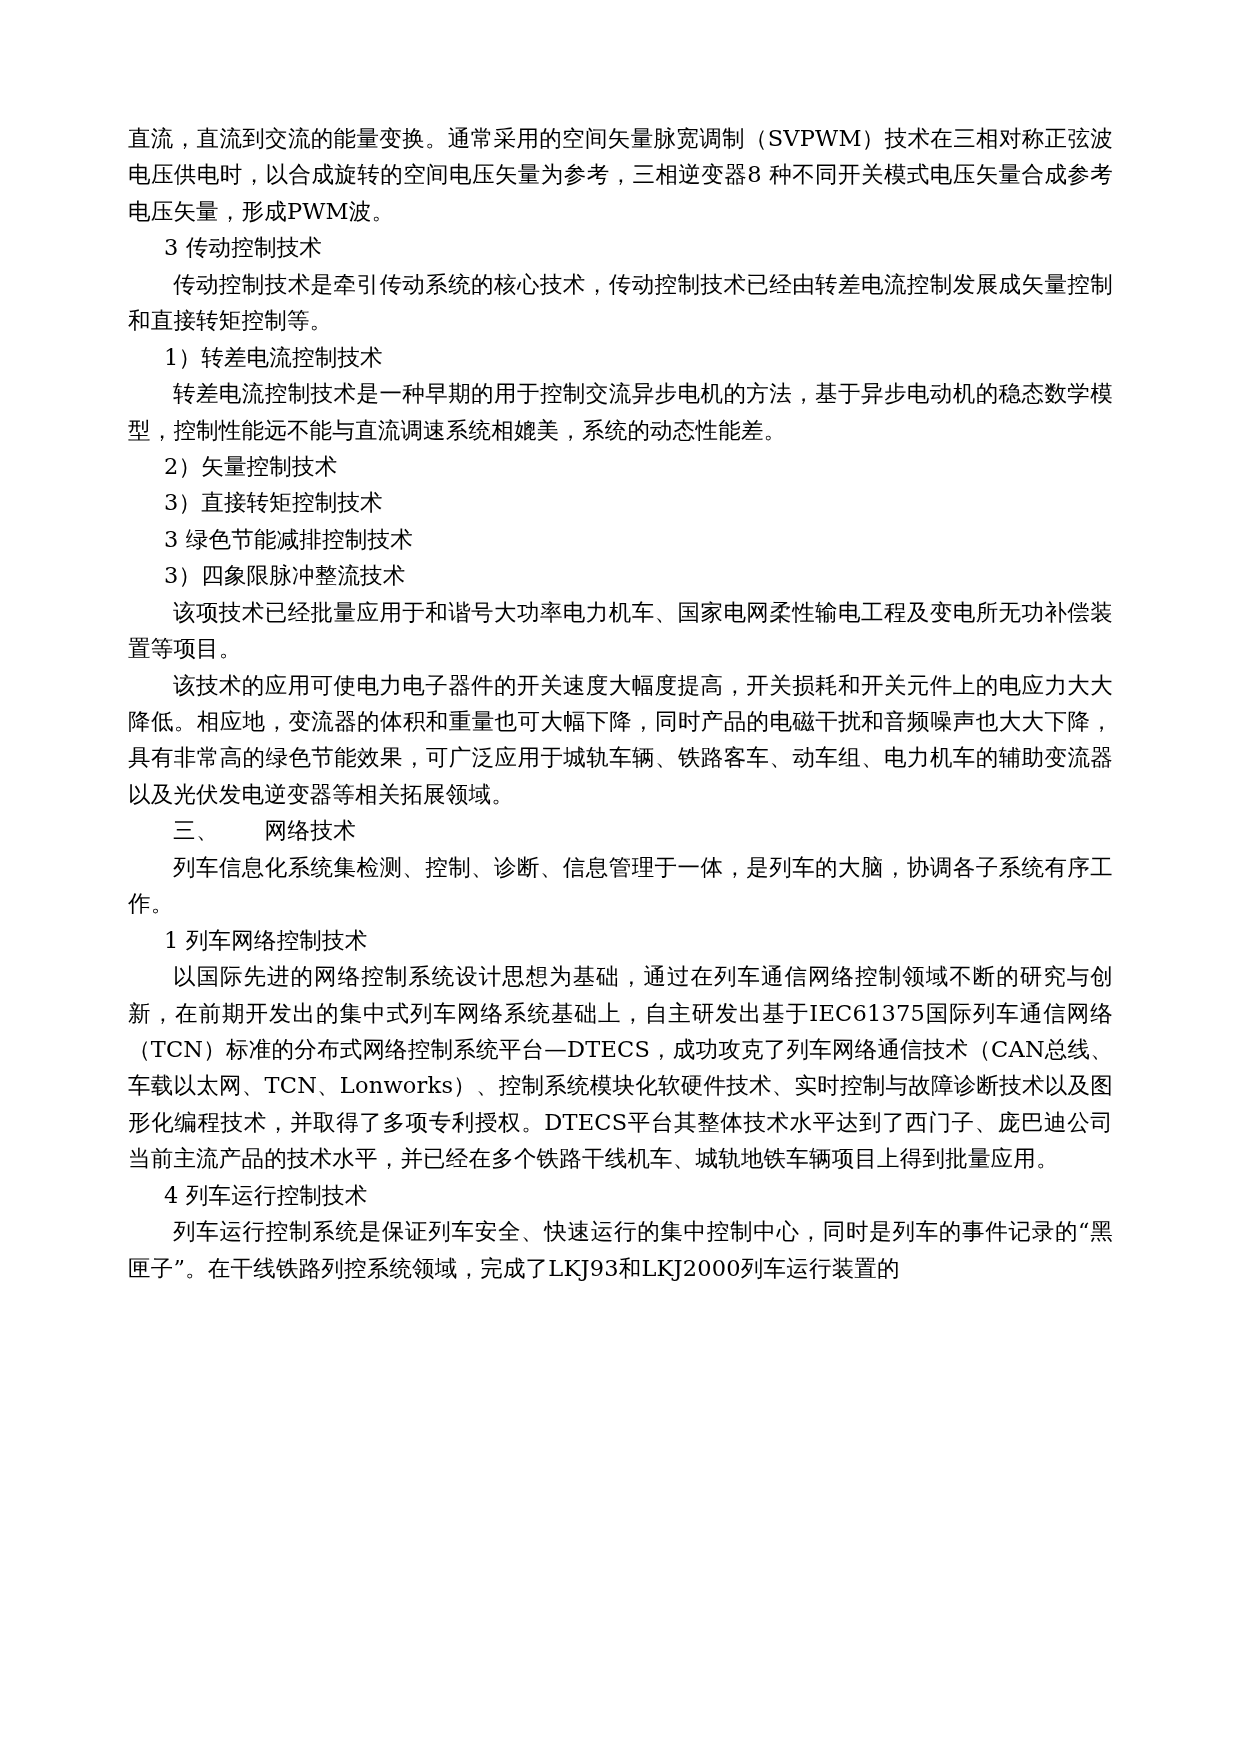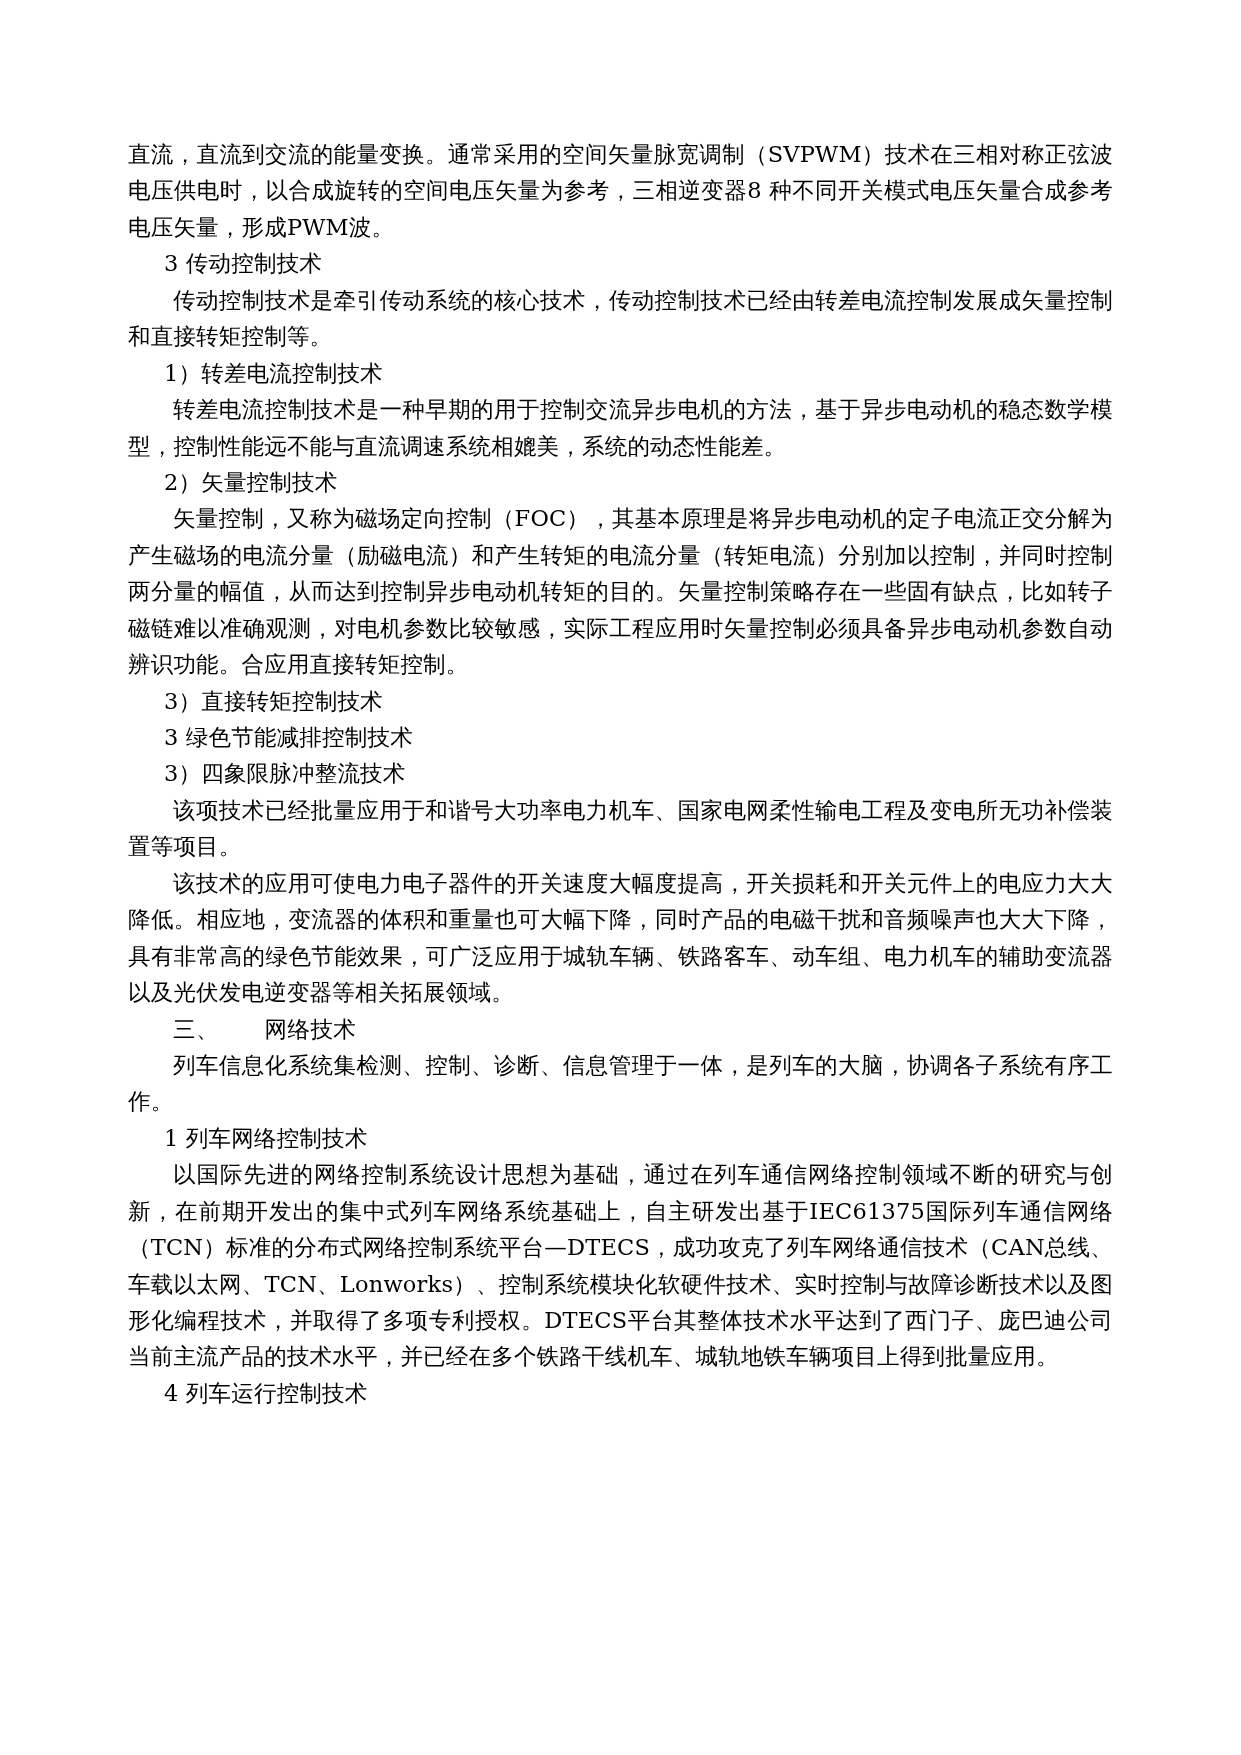--- a/index.html
+++ b/index.html
@@ -35,44 +35,43 @@
     text-indent: 2em;
   }
   .p-head {
     text-indent: 1.6em;
   }
   .p-head-wide {
     text-indent: 2em;
   }
   .p-flush {
     text-indent: 0;
-    margin-top: 16px;
   }
   .sect-gap {
     letter-spacing: 0.4px;
   }
 </style>
 </head>
 <body>
 
 <div class="page">
   <div class="doc-body">
 
     <p class="p-flush">直流，直流到交流的能量变换。通常采用的空间矢量脉宽调制（SVPWM）技术在三相对称正弦波电压供电时，以合成旋转的空间电压矢量为参考，三相逆变器8 种不同开关模式电压矢量合成参考电压矢量，形成PWM波。</p>
     <p class="p-head">3 传动控制技术</p>
     <p class="p-indent">传动控制技术是牵引传动系统的核心技术，传动控制技术已经由转差电流控制发展成矢量控制和直接转矩控制等。</p>
     <p class="p-head">1）转差电流控制技术</p>
     <p class="p-indent">转差电流控制技术是一种早期的用于控制交流异步电机的方法，基于异步电动机的稳态数学模型，控制性能远不能与直流调速系统相媲美，系统的动态性能差。</p>
     <p class="p-head">2）矢量控制技术</p>
-    <p class="p-indent">矢量控制，又称为磁场定向控制（FOC），其基本原理是将异步电动机的定子电流正交分解为产生磁场的电流分量（励磁电流）和产生转矩的电流分量（转矩电流）分别加以控制，并同时控制两分量的幅值，从而达到控制异步电动机转矩的目的。矢量控制策略存在一些固有缺点，比如转子磁链难以准确观测，对电机参数比较敏感，实际工程应用时矢量控制必须具备异步电动机参数自动辨识功能。合应用直接转矩控制。</p>
     <p class="p-head">3）直接转矩控制技术</p>
     <p class="p-head">3 绿色节能减排控制技术</p>
     <p class="p-head">3）四象限脉冲整流技术</p>
     <p class="p-indent">该项技术已经批量应用于和谐号大功率电力机车、国家电网柔性输电工程及变电所无功补偿装置等项目。</p>
     <p class="p-indent">该技术的应用可使电力电子器件的开关速度大幅度提高，开关损耗和开关元件上的电应力大大降低。相应地，变流器的体积和重量也可大幅下降，同时产品的电磁干扰和音频噪声也大大下降，具有非常高的绿色节能效果，可广泛应用于城轨车辆、铁路客车、动车组、电力机车的辅助变流器以及光伏发电逆变器等相关拓展领域。</p>
     <p class="p-head-wide sect-gap">三、　　网络技术</p>
     <p class="p-indent">列车信息化系统集检测、控制、诊断、信息管理于一体，是列车的大脑，协调各子系统有序工作。</p>
     <p class="p-head">1 列车网络控制技术</p>
     <p class="p-indent">以国际先进的网络控制系统设计思想为基础，通过在列车通信网络控制领域不断的研究与创新，在前期开发出的集中式列车网络系统基础上，自主研发出基于IEC61375国际列车通信网络（TCN）标准的分布式网络控制系统平台—DTECS，成功攻克了列车网络通信技术（CAN总线、车载以太网、TCN、Lonworks）、控制系统模块化软硬件技术、实时控制与故障诊断技术以及图形化编程技术，并取得了多项专利授权。DTECS平台其整体技术水平达到了西门子、庞巴迪公司当前主流产品的技术水平，并已经在多个铁路干线机车、城轨地铁车辆项目上得到批量应用。</p>
     <p class="p-head">4 列车运行控制技术</p>
+    <p class="p-indent">列车运行控制系统是保证列车安全、快速运行的集中控制中心，同时是列车的事件记录的“黑匣子”。在干线铁路列控系统领域，完成了LKJ93和LKJ2000列车运行装置的</p>
 
   </div>
 </div>
 
 </body></html>

